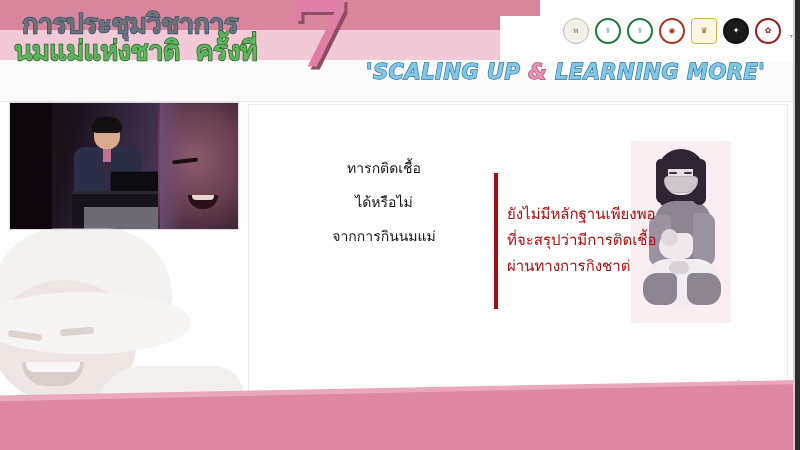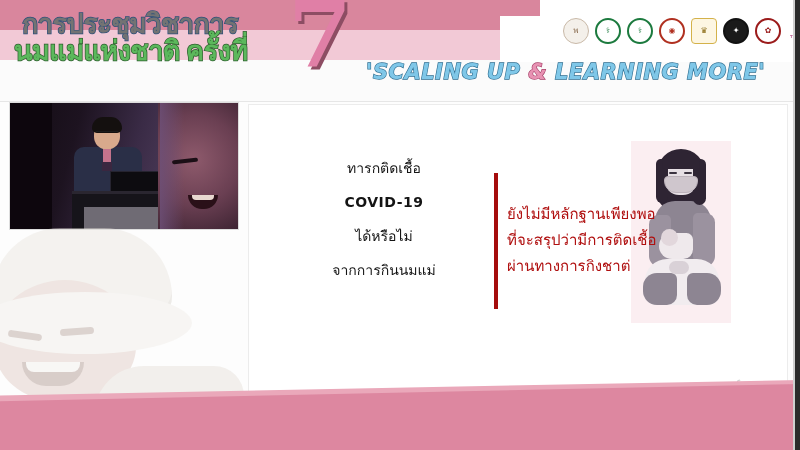--- a/index.html
+++ b/index.html
@@ -45,21 +45,21 @@
     position: absolute; left: 22px; top: 2px;
     font-family: "DejaVu Sans", sans-serif;
     font-size: 27px; font-weight: bold; letter-spacing: -0.5px;
     color: #737373;
     -webkit-text-stroke: 1.4px #2b4f7a;
     paint-order: stroke fill;
     white-space: nowrap;
   }
   .hdr-line2 {
     position: absolute; left: 14px; top: 29px;
-    font-family: Liberation Serif, serif;
+    font-family: Liberation Mono, monospace;
     font-size: 27px; font-weight: bold; letter-spacing: -0.5px;
     color: #5cb85c;
     -webkit-text-stroke: 1.4px #2e5c2e;
     paint-order: stroke fill;
     white-space: nowrap;
   }
   .hdr-date {
     position: absolute; left: 83px; top: 61px;
     font-family: "DejaVu Sans", sans-serif;
     font-size: 19px; font-weight: bold; letter-spacing: 1px;
@@ -446,21 +446,20 @@
     <div class="wm-eye-r"></div>
     <div class="wm-mouth"></div>
     <div class="wm-teeth"></div>
     <div class="wm-shoulder"></div>
   </div>
 
   <div class="slide">
 
     <div class="slide-qtext">
       <div>ทารกติดเชื้อ</div>
-      <div class="en">COVID-19</div>
       <div>ได้หรือไม่</div>
       <div>จากการกินนมแม่</div>
     </div>
 
     <div class="slide-divider"></div>
 
     <div class="illus">
       <div class="il-hair-back"></div>
       <div class="il-torso"></div>
       <div class="il-arm-l"></div>

